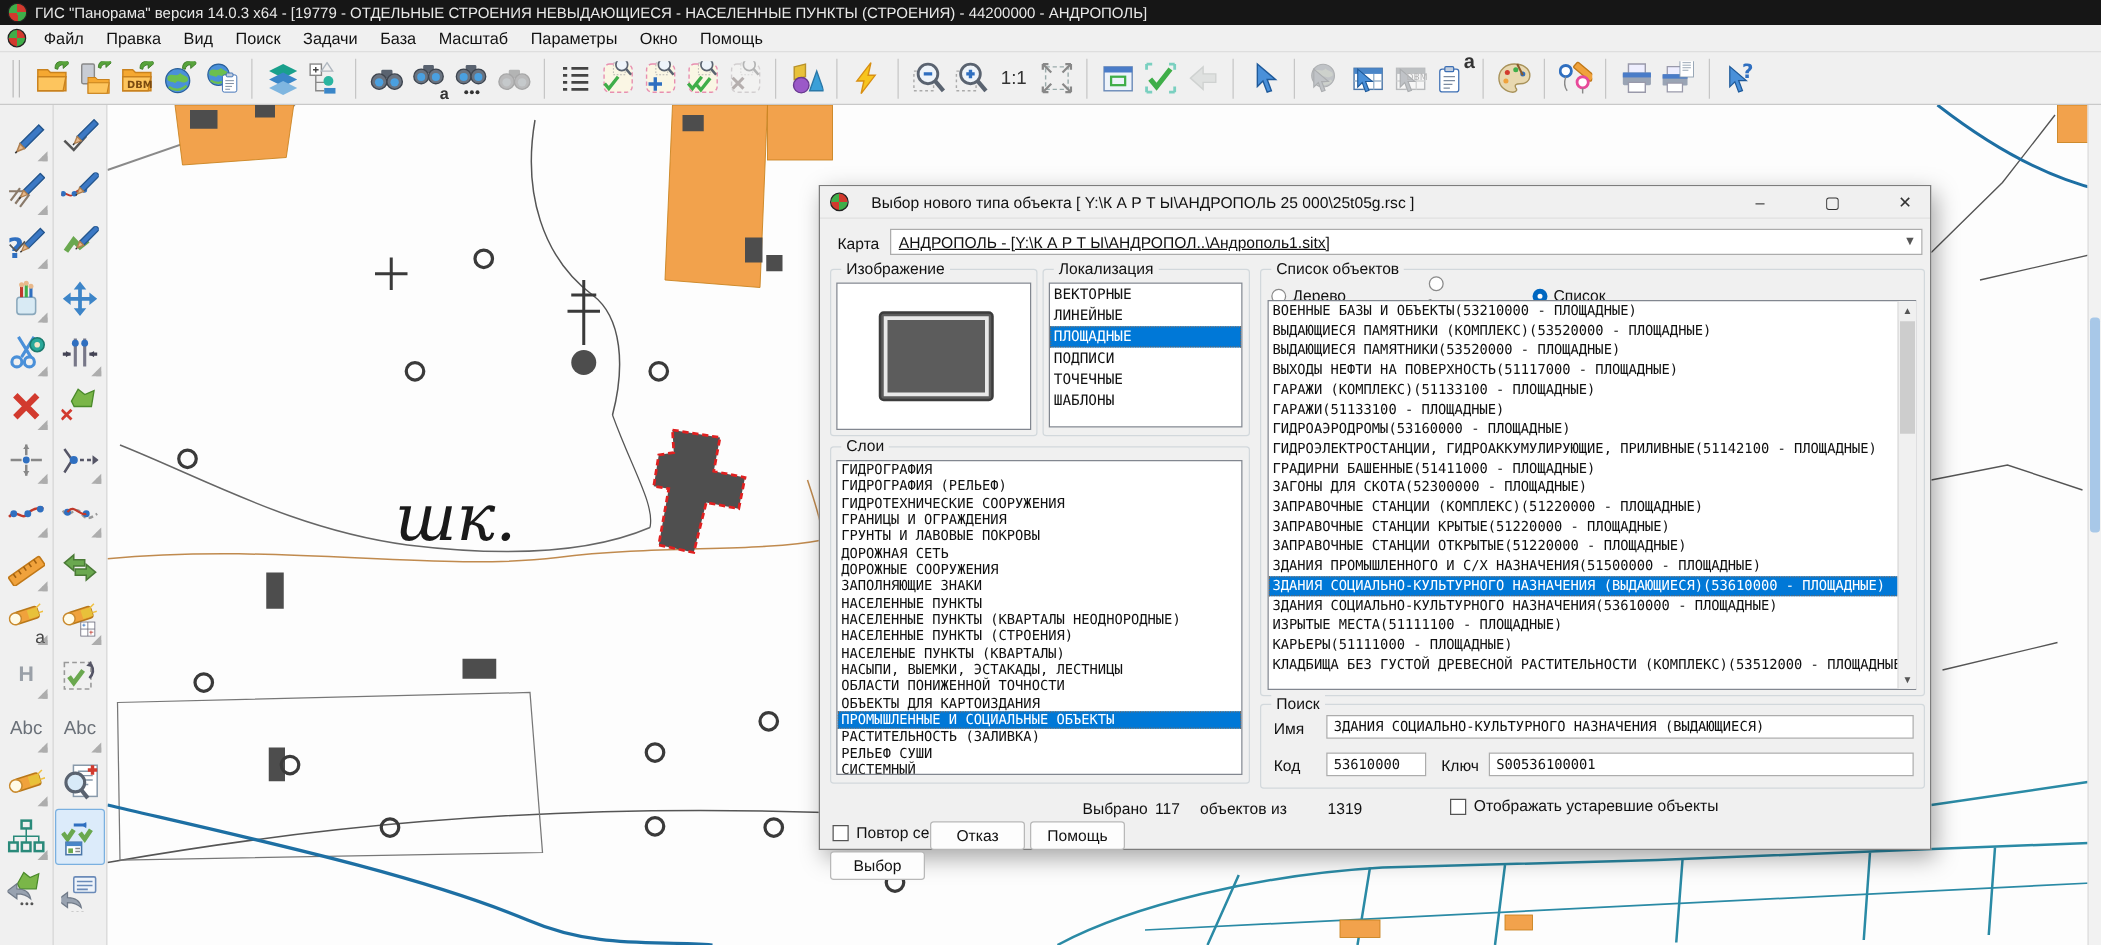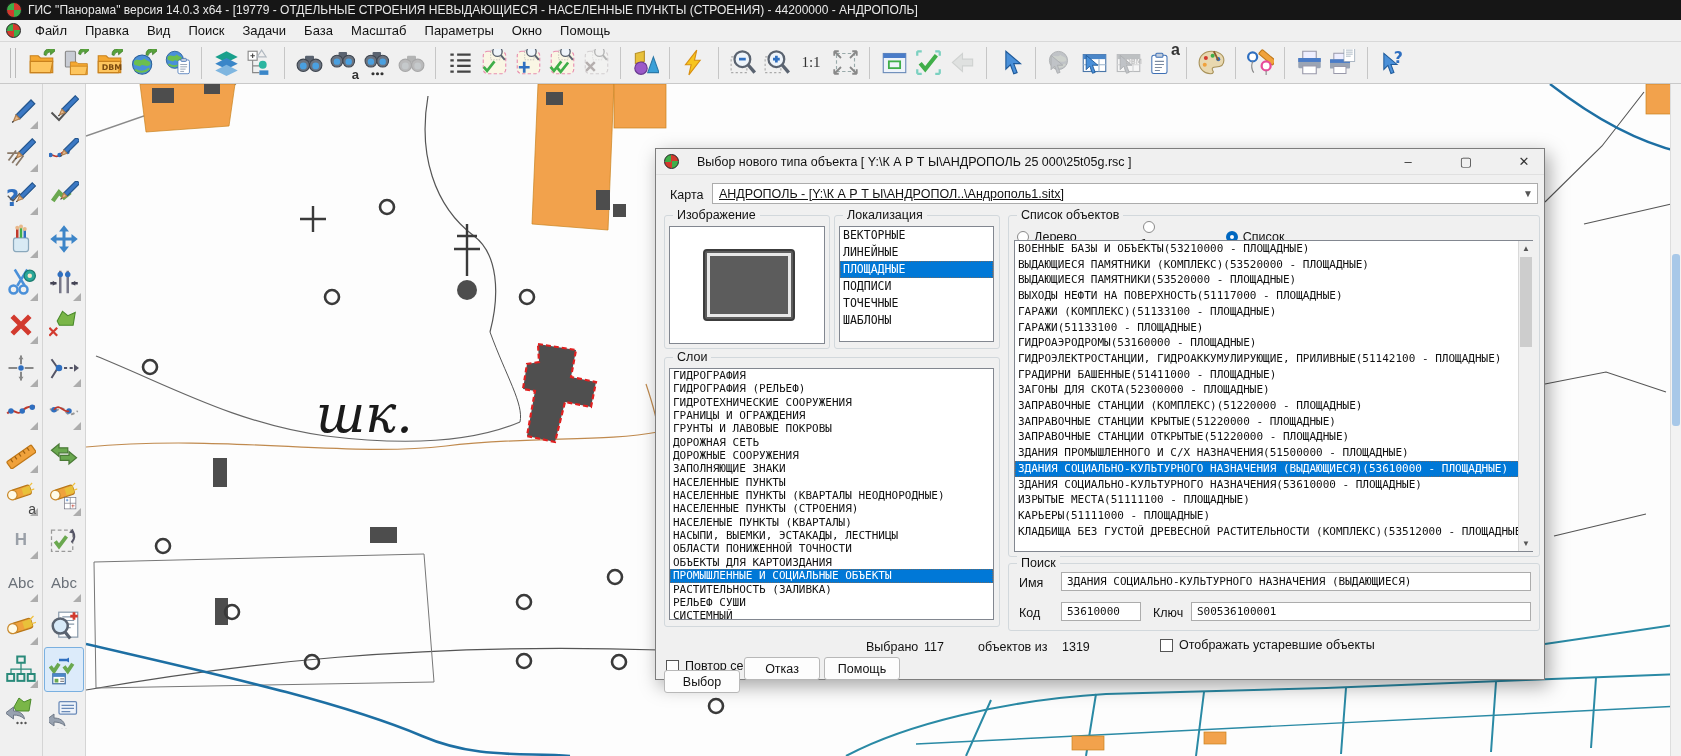--- a/index.html
+++ b/index.html
@@ -15,21 +15,21 @@
   #menubar .menu-item{padding:2px 9px;cursor:default;}
   
   #toolbar{position:absolute;left:0;top:42px;width:1681px;height:42px;background:#f0f0f0;border-bottom:1px solid #c9c9c9;
            display:flex;align-items:center;padding-left:10px;box-sizing:border-box;}
   .tsep{width:1px;height:32px;background:#c6c6c6;margin:0 7px;flex:0 0 auto;}
   .grip{width:4px;height:30px;border-left:1px solid #bbb;border-right:1px solid #bbb;margin-right:8px;}
   .tb{position:relative;width:34px;height:36px;display:flex;align-items:center;justify-content:center;flex:0 0 auto;border-radius:3px;}
   .tb svg{width:27px;height:27px;}
   .tb.dis{opacity:.42;filter:grayscale(.9);}
   .tb .ov{position:absolute;right:1px;bottom:0;font-style:normal;font-weight:bold;font-size:13px;color:#333;line-height:1;}
-  .scale11{font-size:15px;color:#333;width:30px;text-align:center;font-family:Liberation Serif, serif;}
+  .scale11{font-size:15px;color:#333;width:30px;text-align:center;}
   
   #lefttoolbar{position:absolute;left:0;top:84px;width:86px;height:672px;background:#f0f0f0;border-right:1px solid #c9c9c9;display:flex;}
   .ltcol{width:43px;display:flex;flex-direction:column;align-items:center;border-right:1px solid #d5d5d5;padding-top:4px;box-sizing:border-box;}
   .lt{position:relative;width:38px;height:43px;display:flex;align-items:center;justify-content:center;border-radius:3px;flex:0 0 auto;}
   .lt svg{width:30px;height:30px;}
   .lt .corner{position:absolute;right:2px;bottom:2px;width:0;height:0;border-left:4px solid transparent;border-top:4px solid transparent;border-bottom:4px solid #777;border-right:4px solid #777;opacity:.55;}
   .lt .glyph{font-size:17px;color:#9aa0a8;font-weight:bold;}
   .lt .glyph.abc{font-size:15px;color:#6a7078;font-weight:normal;}
   .lt.active{background:#dcebfa;border:1px solid #7ab0e0;}
   
@@ -933,25 +933,25 @@
           <span>S00536100001</span>
         </div>
     </div>
 
     <label class="cb" style="position:absolute;left:10px;top:510px;">
       <span class="cbbox"></span>
       <span>Повтор семантики</span>
     </label>
     <span class="lbl" style="left:210px;top:491px;">Выбрано</span>
     <span class="lbl" style="left:268px;top:491px;">117</span>
-    <span class="lbl" style="left:322px;top:491px;">объектов из</span>
+    <span class="lbl" style="left:304px;top:491px;">объектов из</span>
     <span class="lbl" style="left:406px;top:491px;">1319</span>
     <label class="cb" style="position:absolute;left:504px;top:489px;">
       <span class="cbbox"></span>
       <span>Отображать устаревшие объекты</span>
     </label>
 
-    <div class="btn" style="left:8px;top:521px;">Выбор</div>
+    <div class="btn" style="left:8px;top:532px;">Выбор</div>
     <div class="btn" style="left:88px;top:508px;">Отказ</div>
     <div class="btn" style="left:168px;top:508px;">Помощь</div>
   </div>
 
 </div>
 
 </body></html>

